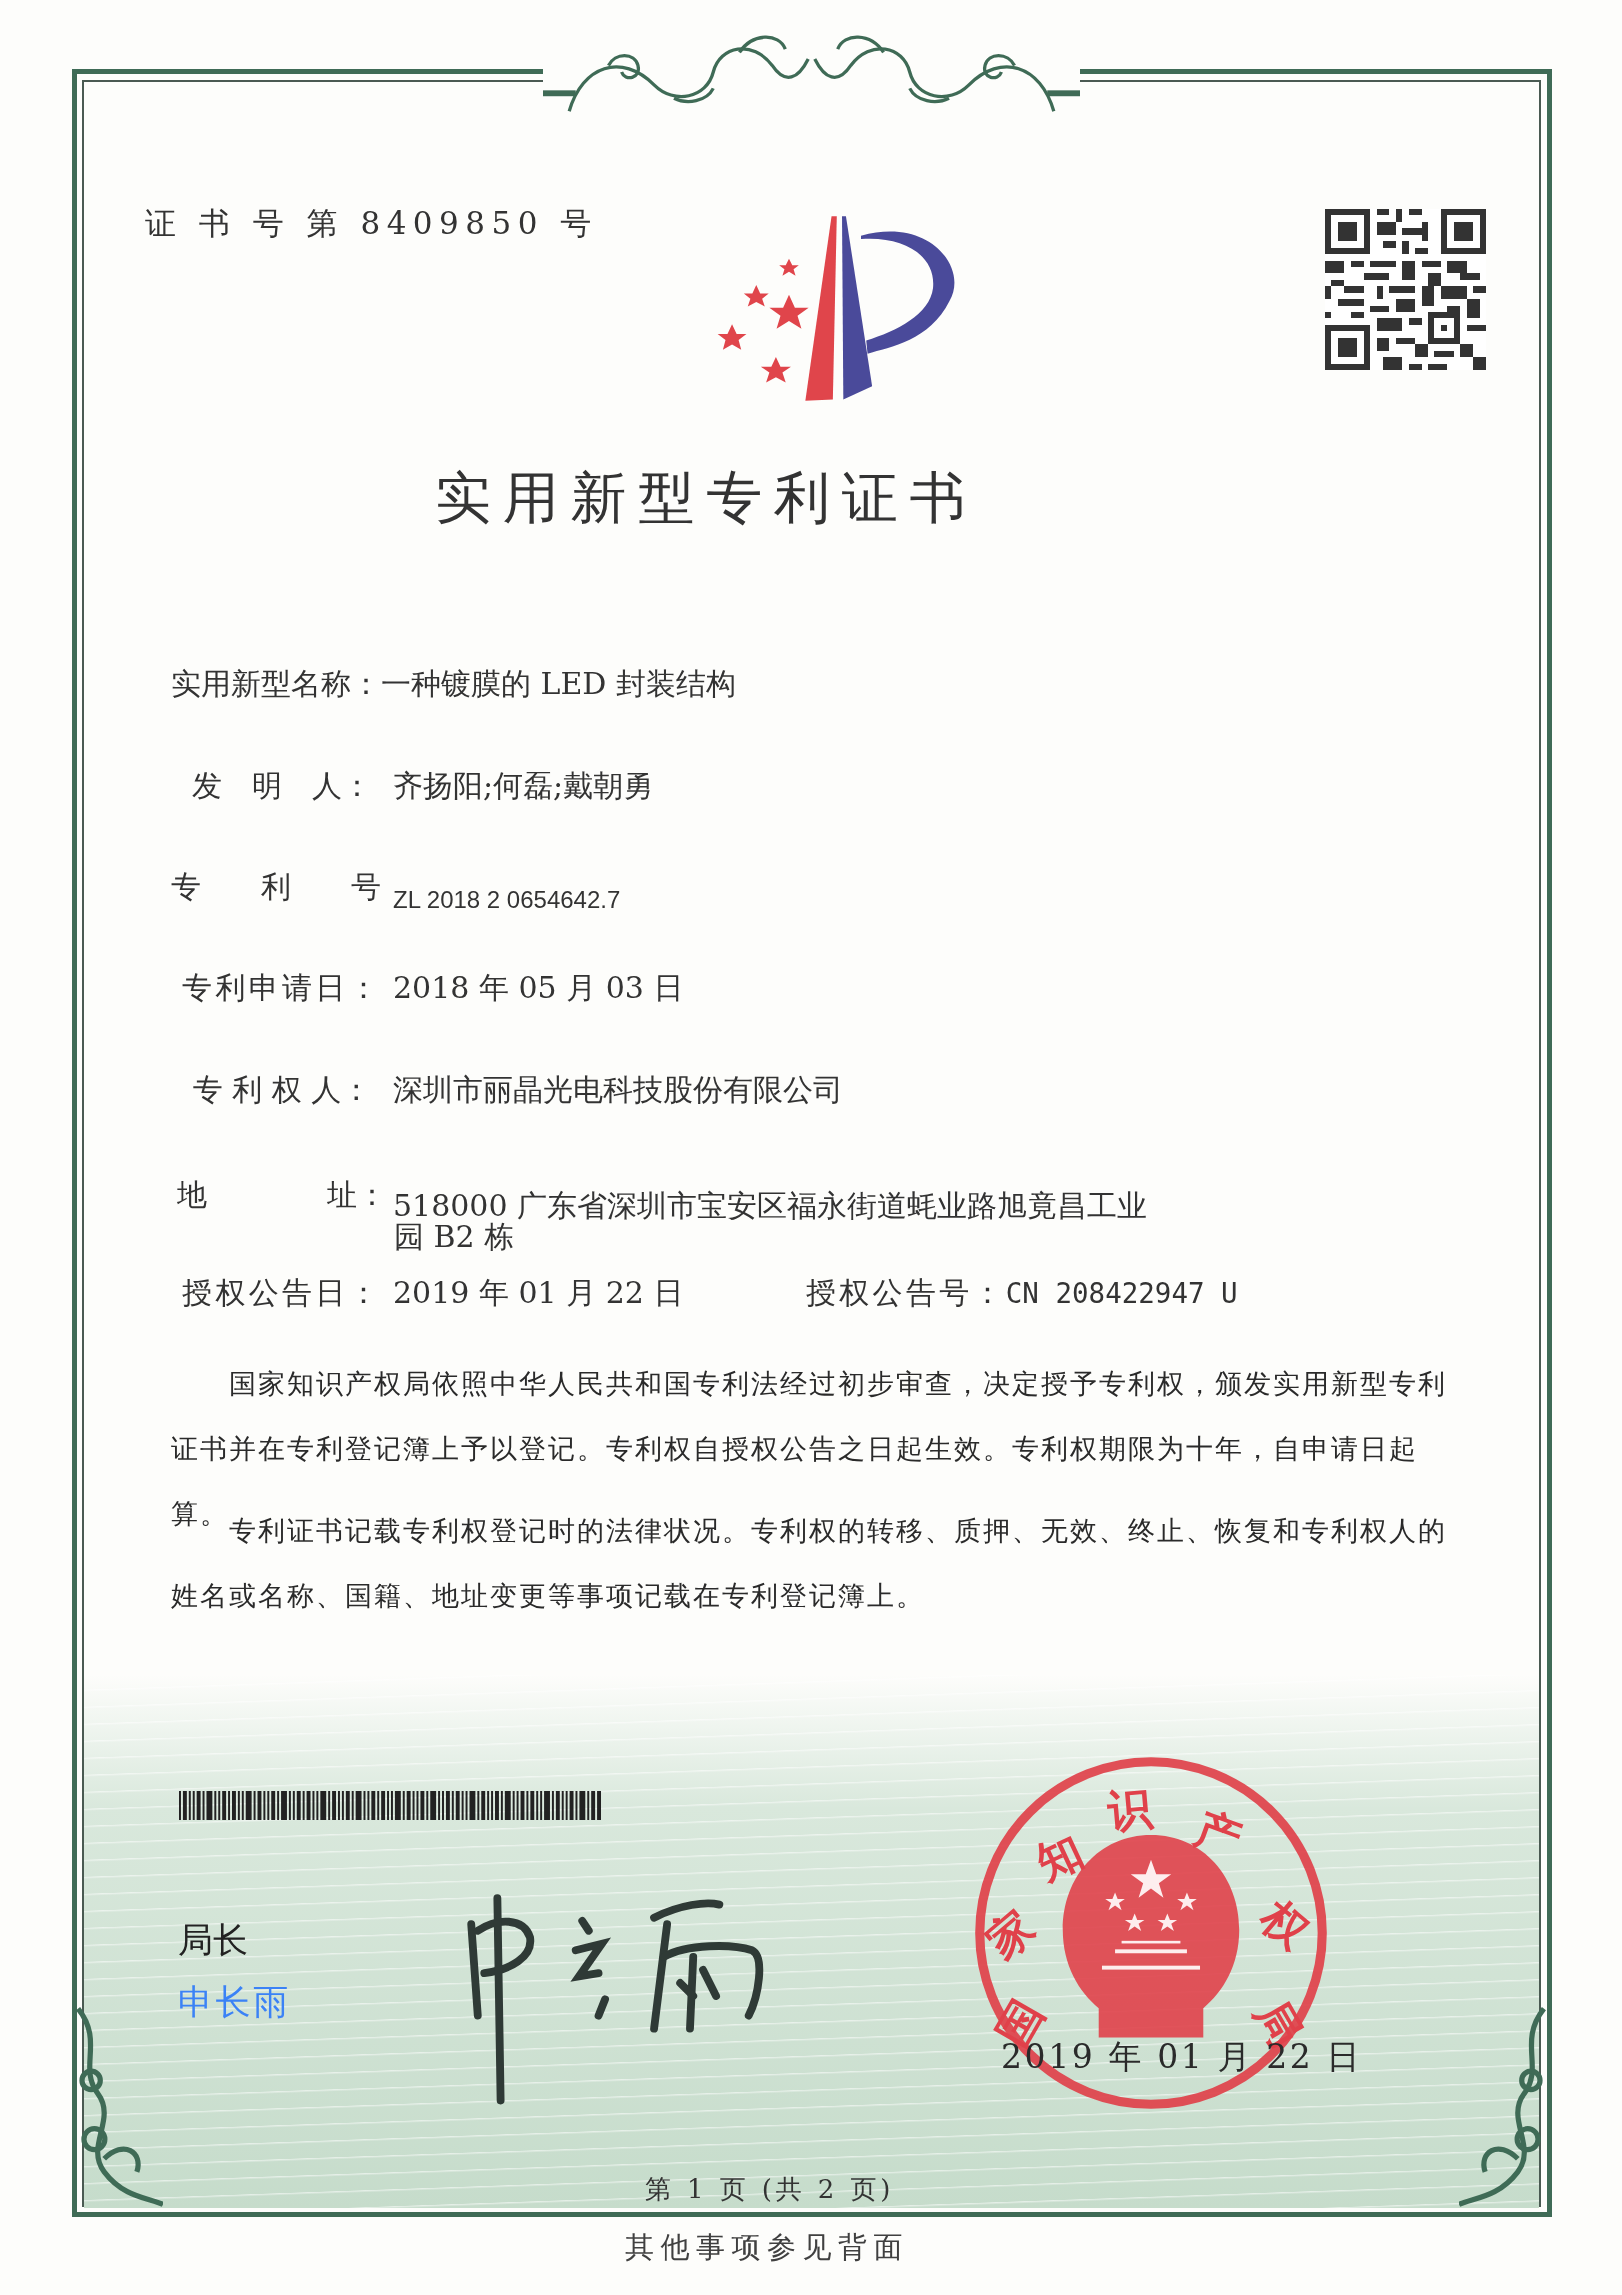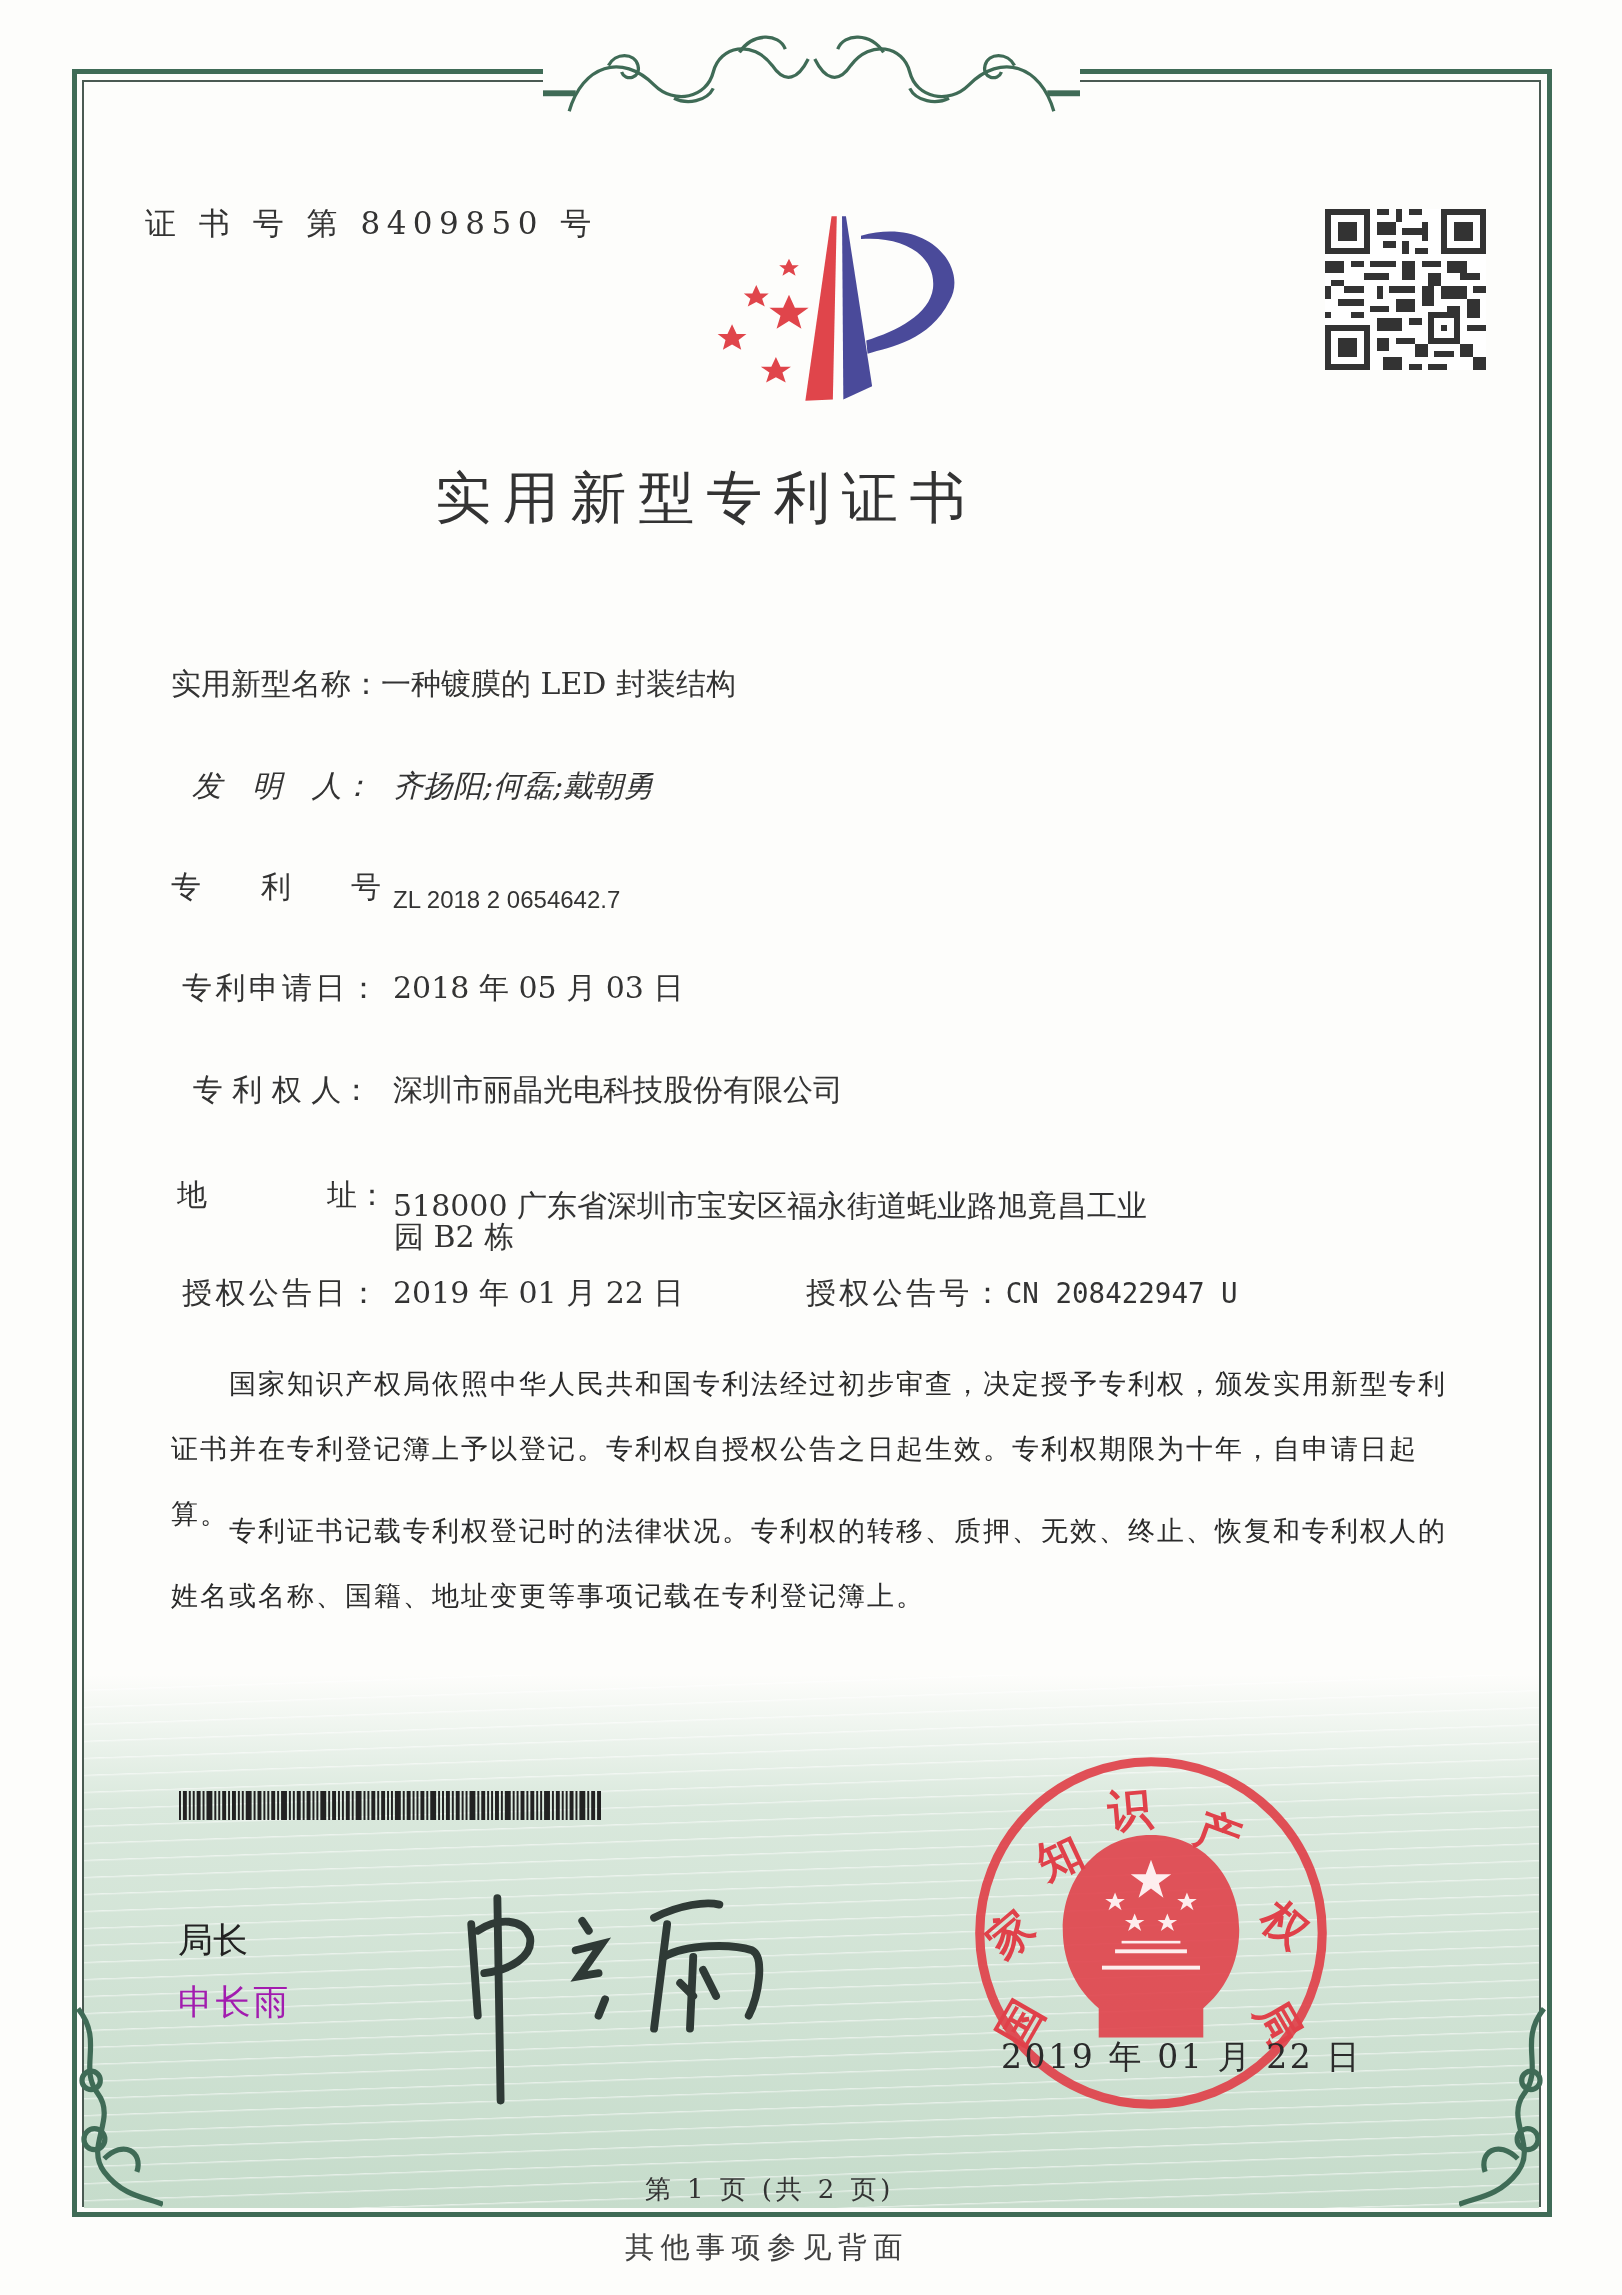--- a/index.html
+++ b/index.html
@@ -52,21 +52,21 @@
   .field .value { display: inline-block; }
 
   .para {
     position: absolute; left: 171px; width: 1283px;
     font-size: 27px; line-height: 65px; color: #2a2a2a; letter-spacing: 2px;
     font-family: "DejaVu Serif", serif;
   }
 
   .barcode { position: absolute; left: 179px; top: 1791px; width: 422px; height: 29.4px; }
   .director-title { position: absolute; left: 178px; top: 1917px; font-size: 35px; color: #222; font-family: "DejaVu Sans", sans-serif; text-align: right; }
-  .director-name { position: absolute; left: 178px; top: 1979px; font-size: 35px; color: #a21caf; font-family: Liberation Serif, serif; letter-spacing: 2.6px; }
+  .director-name { position: absolute; left: 178px; top: 1979px; font-size: 35px; color: #3b82f6; font-family: Liberation Serif, serif; letter-spacing: 2.6px; }
   .signature { position: absolute; left: 458px; top: 1885px; width: 366px; height: 222px; }
 
   .seal { position: absolute; left: 968px; top: 1750px; width: 366px; height: 366px; }
   .seal-date {
     position: absolute; left: 1001px; top: 2035px; font-size: 33px; color: #2a2a2a;
     letter-spacing: 2.6px; font-family: "DejaVu Serif", serif;
   }
   .page-info {
     position: absolute; left: 645px; top: 2172px; font-size: 26px; color: #333; letter-spacing: 3.9px;
   }
@@ -184,21 +184,21 @@
       <rect x="16" y="24" width="3" height="1"></rect>
       <rect x="23" y="23" width="2" height="2"></rect>
   </g>
 </svg>
 
 <div class="title">实用新型专利证书</div>
 
 <div class="field" style="top:664px;">
   <span class="label">实用新型名称：</span><span class="value">一种镀膜的 LED 封装结构</span>
 </div>
-<div class="field" style="top:766px;font-style:italic;">
+<div class="field" style="top:766px;">
   <span class="label" style="width:222px;">发　明　人：</span><span class="value">齐扬阳;何磊;戴朝勇</span>
 </div>
 <div class="field" style="top:867px;">
   <span class="label" style="width:222px;overflow:hidden;">专　　利　　号：</span><span class="value" style="font-family:Liberation Sans, sans-serif;font-size:24px;">ZL 2018 2 0654642.7</span>
 </div>
 <div class="field" style="top:968px;">
   <span class="label" style="width:222px;letter-spacing:3.3px;">专利申请日：</span><span class="value">2018 年 05 月 03 日</span>
 </div>
 <div class="field" style="top:1070px;">
   <span class="label" style="width:222px;">专 利 权 人：</span><span class="value">深圳市丽晶光电科技股份有限公司</span>

